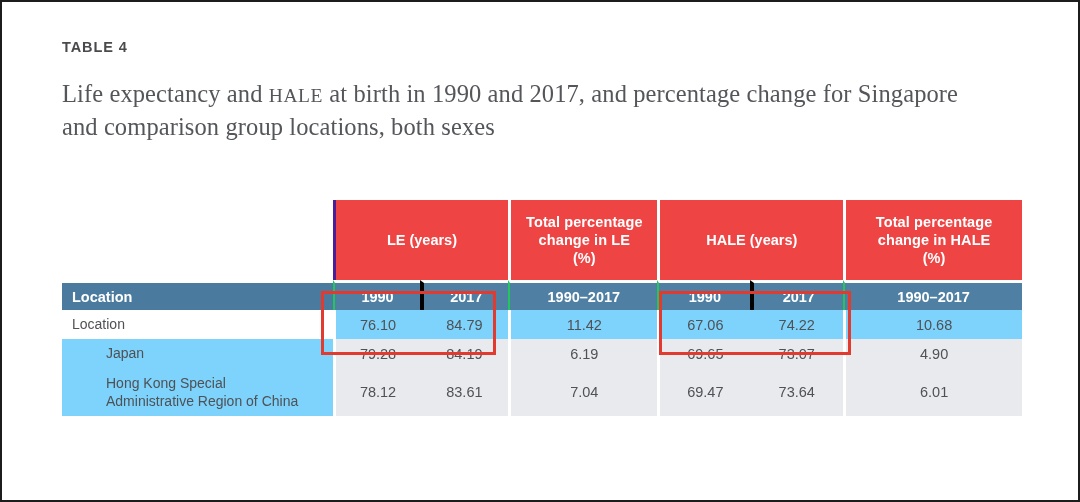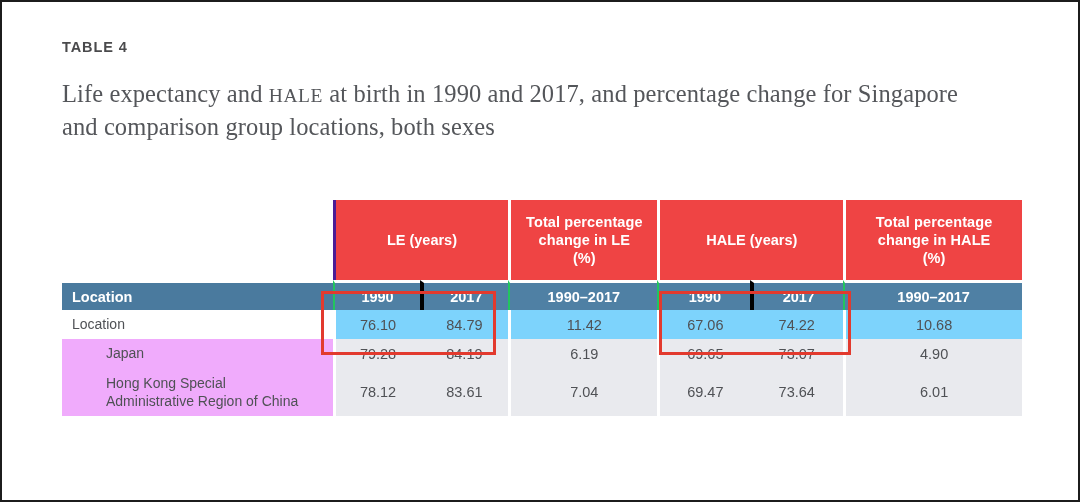--- a/index.html
+++ b/index.html
@@ -123,21 +123,21 @@
   .data-row td.loc-cell {
     text-align: left;
     padding-left: 10px;
     font-size: 14px;
     color: #4f5155;
     line-height: 1.32;
   }
   .row-white td { background: #7dd3fc; }
   .row-grey  td { background: #e9eaee; }
   .row-white td.loc-cell { background: #ffffff; }
-  .row-grey  td.loc-cell { background: #f0abfc; padding-left: 44px; }
+  .row-grey  td.loc-cell { background: #7dd3fc; padding-left: 44px; }
 
   .data-row td.gap-left { border-left: 3px solid #ffffff; }
 
   .tall-row td { height: 48px; }
 
   
   .redbox {
     position: absolute;
     border: 3px solid #e23a2e;
     pointer-events: none;

